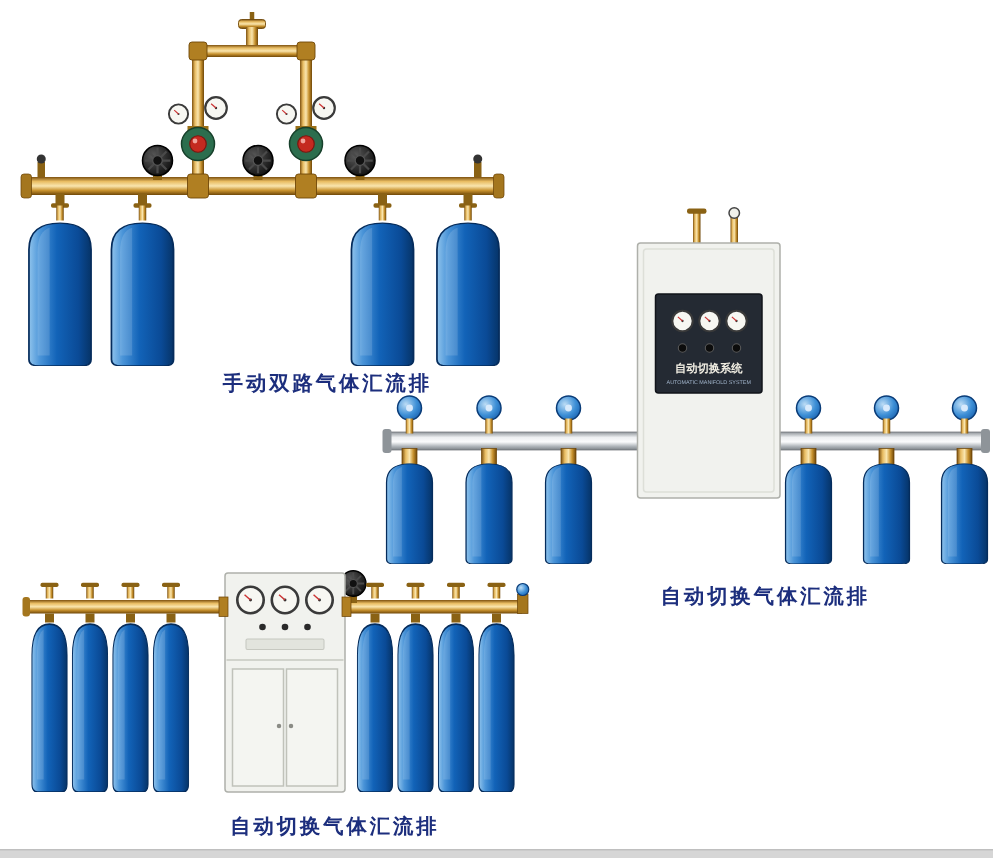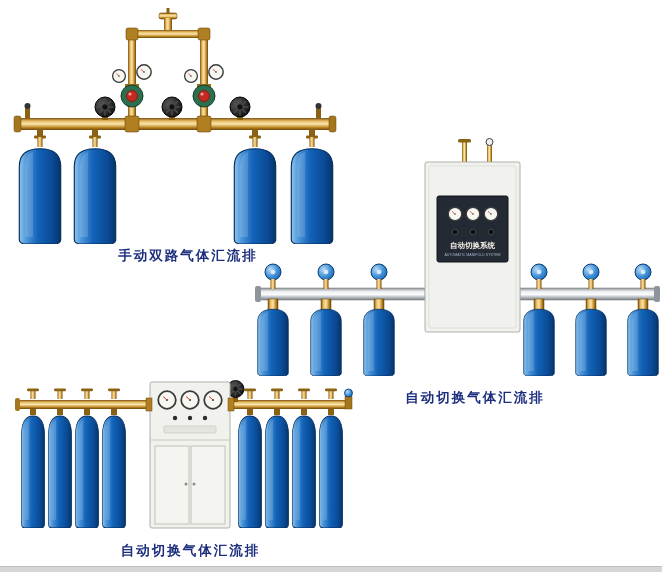--- a/index.html
+++ b/index.html
@@ -3,21 +3,21 @@
 <meta charset="utf-8">
 <style>
   * { margin:0; padding:0; box-sizing:border-box; }
   html,body { background:#ffffff; }
   .screen {
     position:relative; width:662px; height:572px; background:#ffffff;
     overflow:hidden; font-family:"Liberation Sans", sans-serif;
   }
   .fig { position:absolute; overflow:visible; }
   .caption {
-    position:absolute; text-align:center; font-weight:bold;
+    position:absolute; text-align:right; font-weight:bold;
     font-size:13.5px; letter-spacing:2px; color:#1c2e7d;
     font-family:"Liberation Sans", sans-serif; white-space:nowrap;
   }
   .bottom-strip {
     position:absolute; left:0; right:0; bottom:0; height:6px;
     background:#d6d6d6; border-top:1px solid #bfbfbf;
   }
   .defs-holder { position:absolute; width:0; height:0; }
 </style>
 </head>

